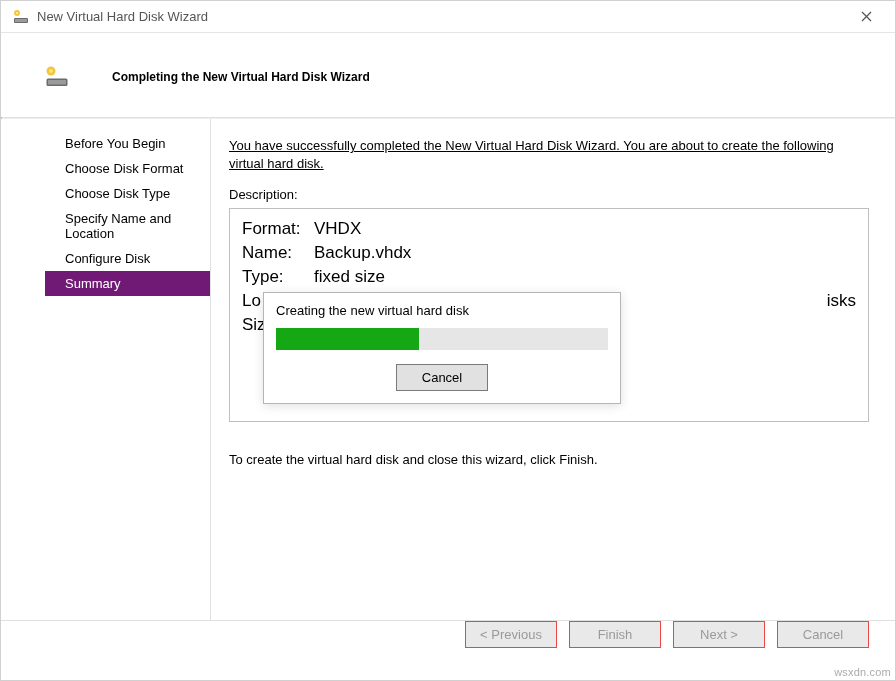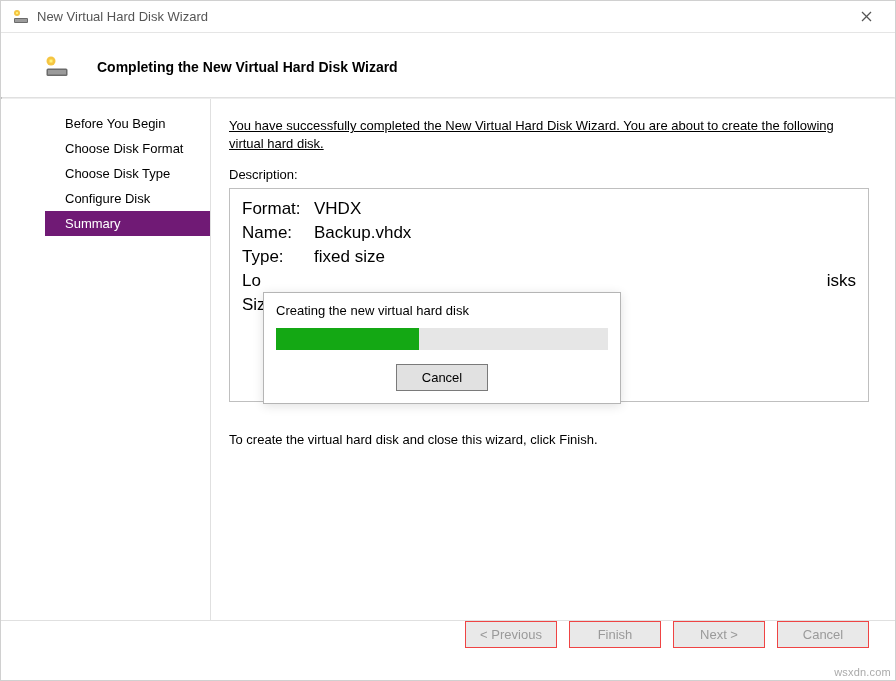--- a/index.html
+++ b/index.html
@@ -44,23 +44,23 @@
   .header {
     padding: 22px 20px 18px 44px;
     display: flex;
     align-items: center;
     gap: 28px;
   }
   .header .big-icon {
     width: 24px; height: 24px;
   }
   .header h1 {
-    font-size: 14px;
+    font-size: 12px;
     font-weight: 700;
-    margin: 0;
+    margin: 15px;
   }
   .divider {
     border-top: 1px solid #e0e0e0;
     margin: 0;
   }
   .body {
     flex: 1;
     display: flex;
     min-height: 0;
   }
@@ -210,20 +210,21 @@
   </div>
 
   <hr class="divider">
 
   <div class="body">
 
     <div class="sidebar">
       <div class="sidebar-item">Before You Begin</div>
       <div class="sidebar-item">Choose Disk Format</div>
       <div class="sidebar-item">Choose Disk Type</div>
+      <div class="sidebar-item">Specify Name and Location</div>
       <div class="sidebar-item">Configure Disk</div>
       <div class="sidebar-item selected">Summary</div>
     </div>
 
     <div class="content">
       <div class="intro">You have successfully completed the New Virtual Hard Disk Wizard. You are about to create the following virtual hard disk.</div>
       <div class="desc-label">Description:</div>
 
       <div class="desc-box">
         <div class="desc-row">

